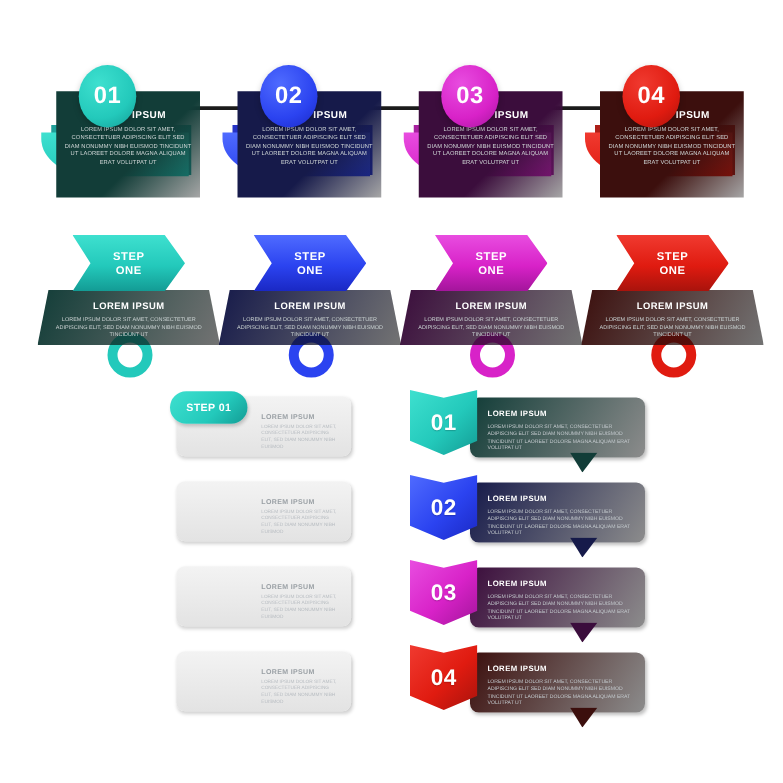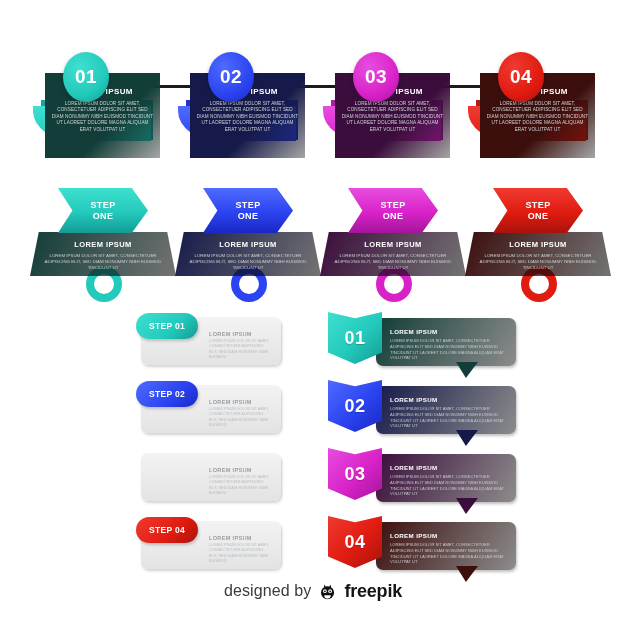--- a/index.html
+++ b/index.html
@@ -268,42 +268,36 @@
             <span>STEP 01</span>
           </div>
         </div>
         <div class="sl-item" style="top: 68px;">
           <div class="sl-bar b2" style="background:linear-gradient(180deg,#4f6bff,#2b43f0)"></div>
           <div class="sl-bar b1" style="background:linear-gradient(180deg,#2b43f0,#1a28c4)"></div>
           <div class="sl-panel">
             <div class="sl-ttl">LOREM IPSUM</div>
             <div class="sl-body">LOREM IPSUM DOLOR SIT AMET, CONSECTETUER ADIPISCING ELIT, SED DIAM NONUMMY NIBH EUISMOD</div>
           </div>
-          <div class="sl-badge" style="background:linear-gradient(135deg,#4f6bff 0%,#2b43f0 60%,#1a28c4 100%)">
-            <span>STEP 02</span>
-          </div>
         </div>
         <div class="sl-item" style="top: 136px;">
           <div class="sl-bar b2" style="background:linear-gradient(180deg,#e84de0,#d822c8)"></div>
           <div class="sl-bar b1" style="background:linear-gradient(180deg,#d822c8,#a3159b)"></div>
           <div class="sl-panel">
             <div class="sl-ttl">LOREM IPSUM</div>
             <div class="sl-body">LOREM IPSUM DOLOR SIT AMET, CONSECTETUER ADIPISCING ELIT, SED DIAM NONUMMY NIBH EUISMOD</div>
           </div>
         </div>
         <div class="sl-item" style="top: 204px;">
           <div class="sl-bar b2" style="background:linear-gradient(180deg,#f03a30,#e01b10)"></div>
           <div class="sl-bar b1" style="background:linear-gradient(180deg,#e01b10,#a8130c)"></div>
           <div class="sl-panel">
             <div class="sl-ttl">LOREM IPSUM</div>
             <div class="sl-body">LOREM IPSUM DOLOR SIT AMET, CONSECTETUER ADIPISCING ELIT, SED DIAM NONUMMY NIBH EUISMOD</div>
           </div>
-          <div class="sl-badge" style="background:linear-gradient(135deg,#f03a30 0%,#e01b10 60%,#a8130c 100%)">
-            <span>STEP 04</span>
-          </div>
         </div>
       </div>
   </div>
 
   <div class="col-right">
     <div id="right-items">
         <div class="rb-item" style="top: 0px;">
           <div class="rb-body" style="background:linear-gradient(120deg,#123d38 0%, rgba(0,0,0,.45) 100%)">
             <div class="rb-ttl">LOREM IPSUM</div>
             <div class="rb-txt">LOREM IPSUM DOLOR SIT AMET, CONSECTETUER ADIPISCING ELIT SED DIAM NONUMMY NIBH EUISMOD TINCIDUNT UT LAOREET DOLORE MAGNA ALIQUAM ERAT VOLUTPAT UT</div>
@@ -339,29 +333,14 @@
             <div class="rb-txt">LOREM IPSUM DOLOR SIT AMET, CONSECTETUER ADIPISCING ELIT SED DIAM NONUMMY NIBH EUISMOD TINCIDUNT UT LAOREET DOLORE MAGNA ALIQUAM ERAT VOLUTPAT UT</div>
           </div>
           <div class="rb-tail" style="background:#3c0f0d"></div>
           <div class="rb-flag" style="background:linear-gradient(135deg,#f03a30 0%,#e01b10 55%,#a8130c 100%)">
             <span>04</span>
           </div>
         </div>
       </div>
   </div>
 
-  <div class="footer">
-    <span class="fp-by">designed by</span>
-    <span class="fp-logo">
-      <svg viewBox="0 0 32 32" width="19" height="19">
-        <path d="M11 4 L13.5 9 L10 8.5 Z M21 4 L18.5 9 L22 8.5 Z" fill="#111"></path>
-        <circle cx="16" cy="18" r="11" fill="#111"></circle>
-        <circle cx="11.6" cy="15.5" r="3.1" fill="#fff"></circle>
-        <circle cx="20.4" cy="15.5" r="3.1" fill="#fff"></circle>
-        <circle cx="11.6" cy="15.7" r="1.5" fill="#111"></circle>
-        <circle cx="20.4" cy="15.7" r="1.5" fill="#111"></circle>
-        <path d="M10.5 22.5 h11 a5.5 5.5 0 0 1 -11 0 z" fill="#fff"></path>
-      </svg>
-    </span>
-    <span class="fp-name">freepik</span>
-  </div>
 
 </div>
 
 </body></html>

